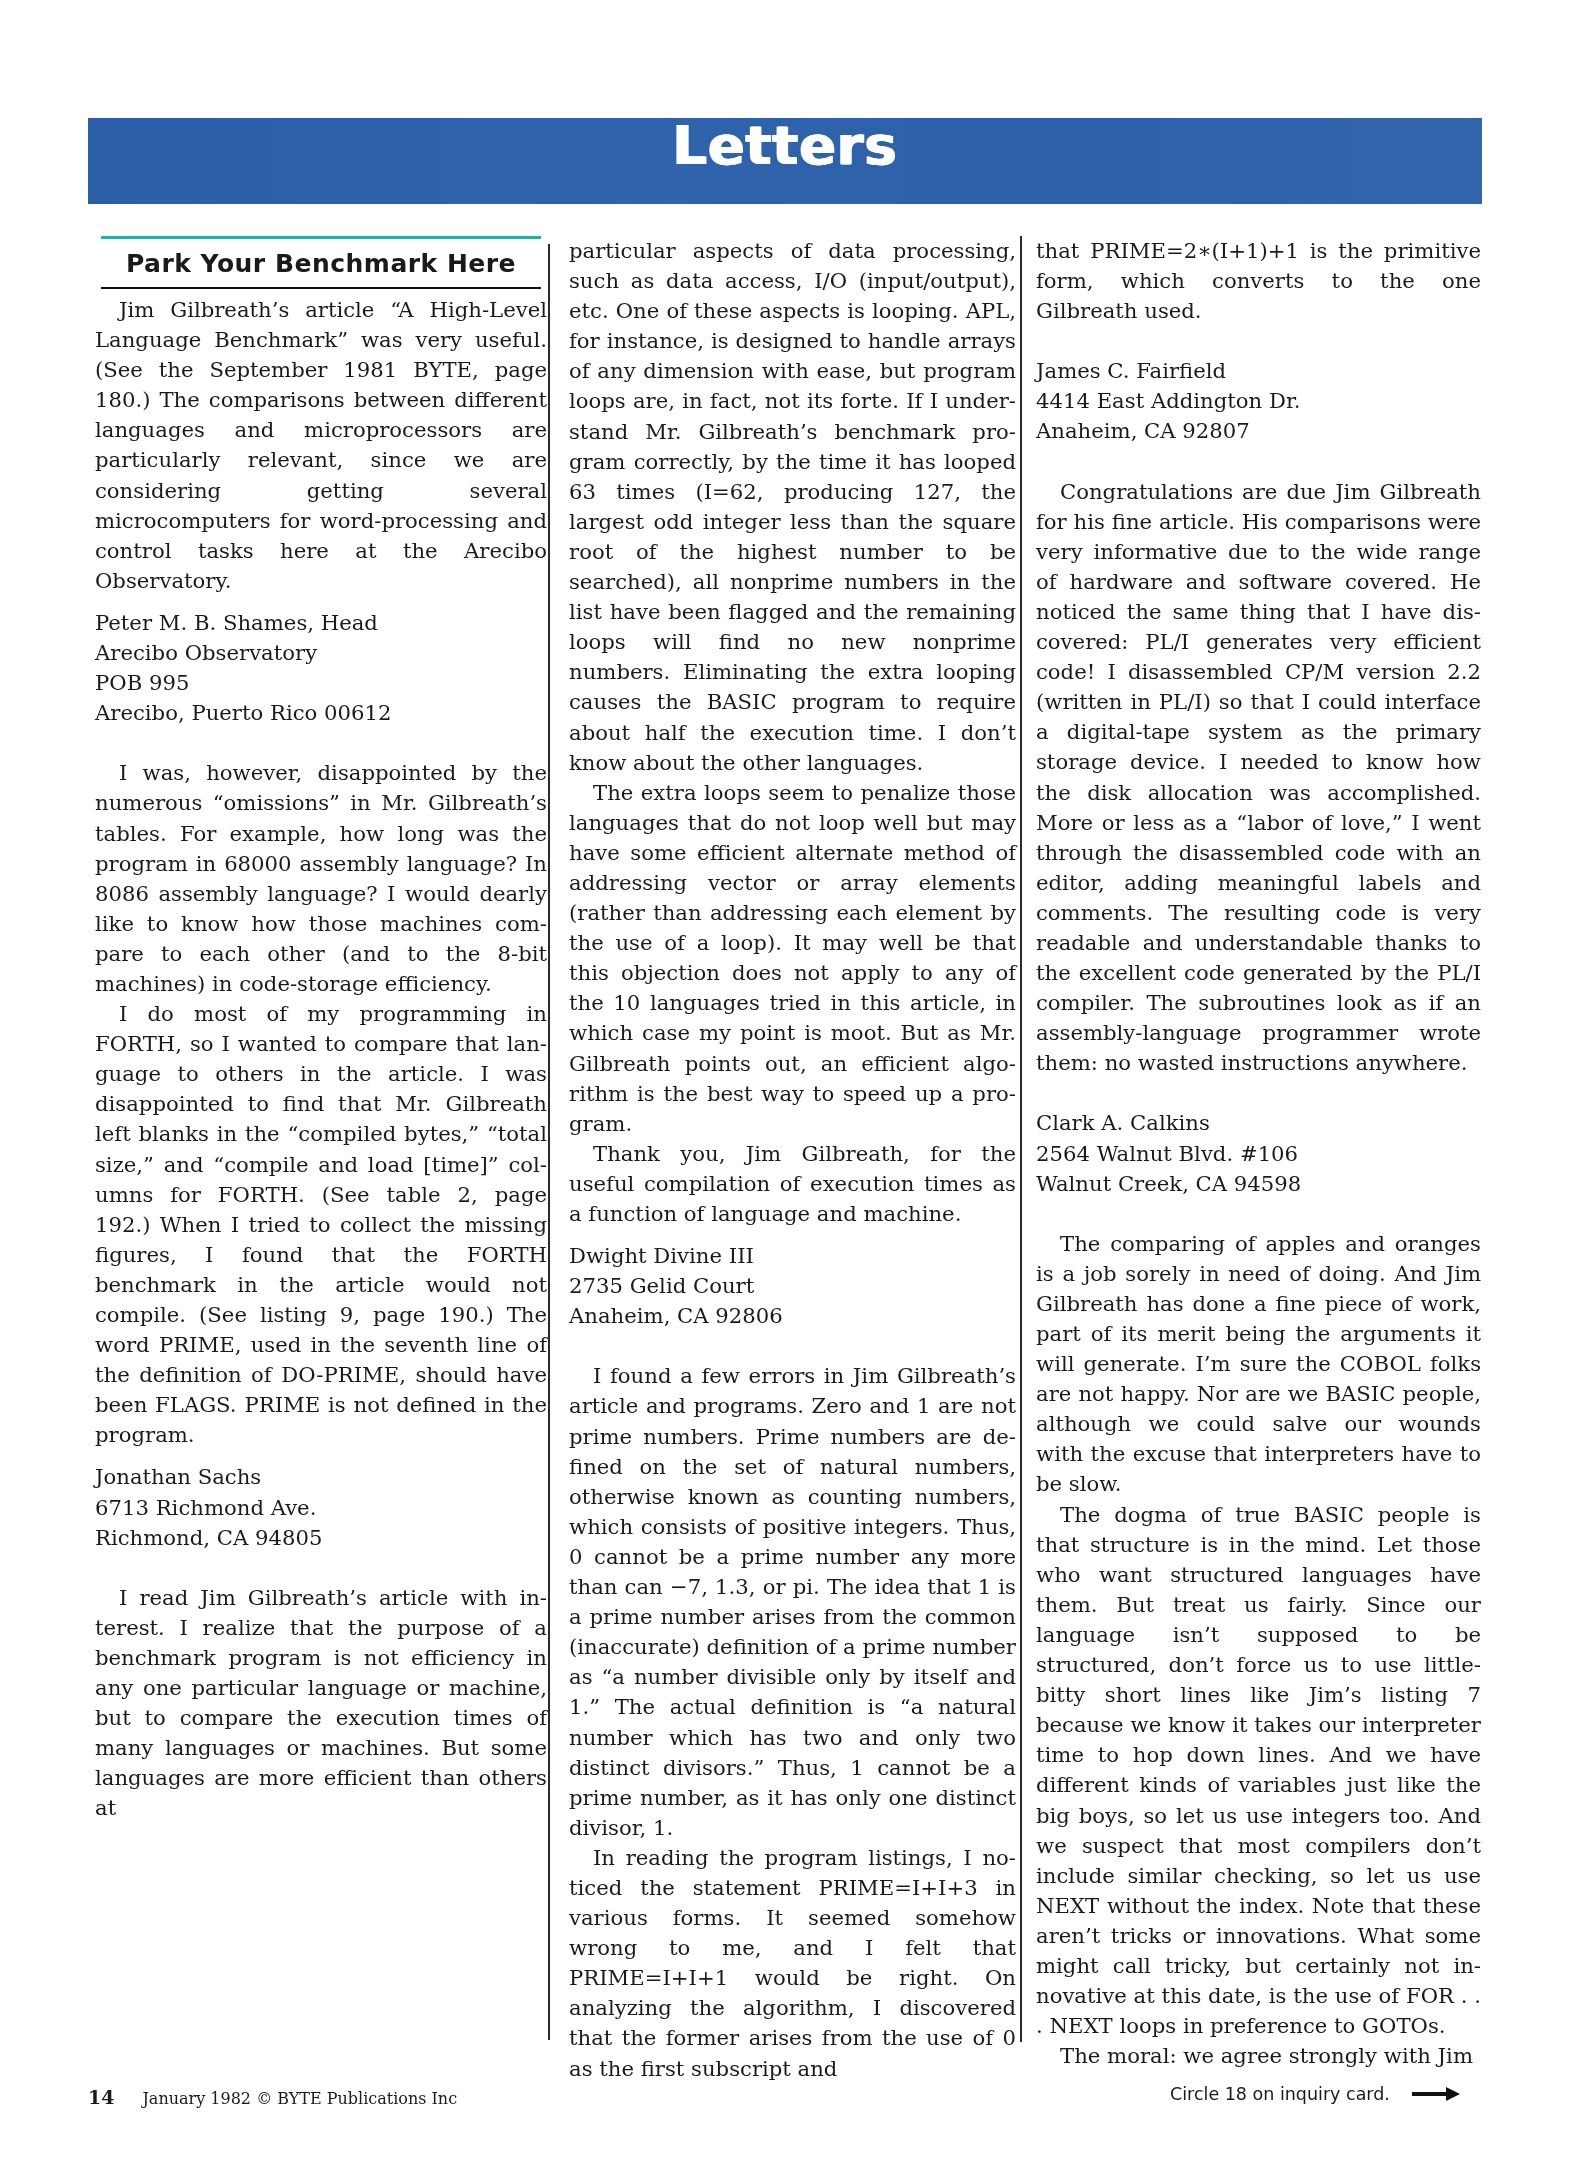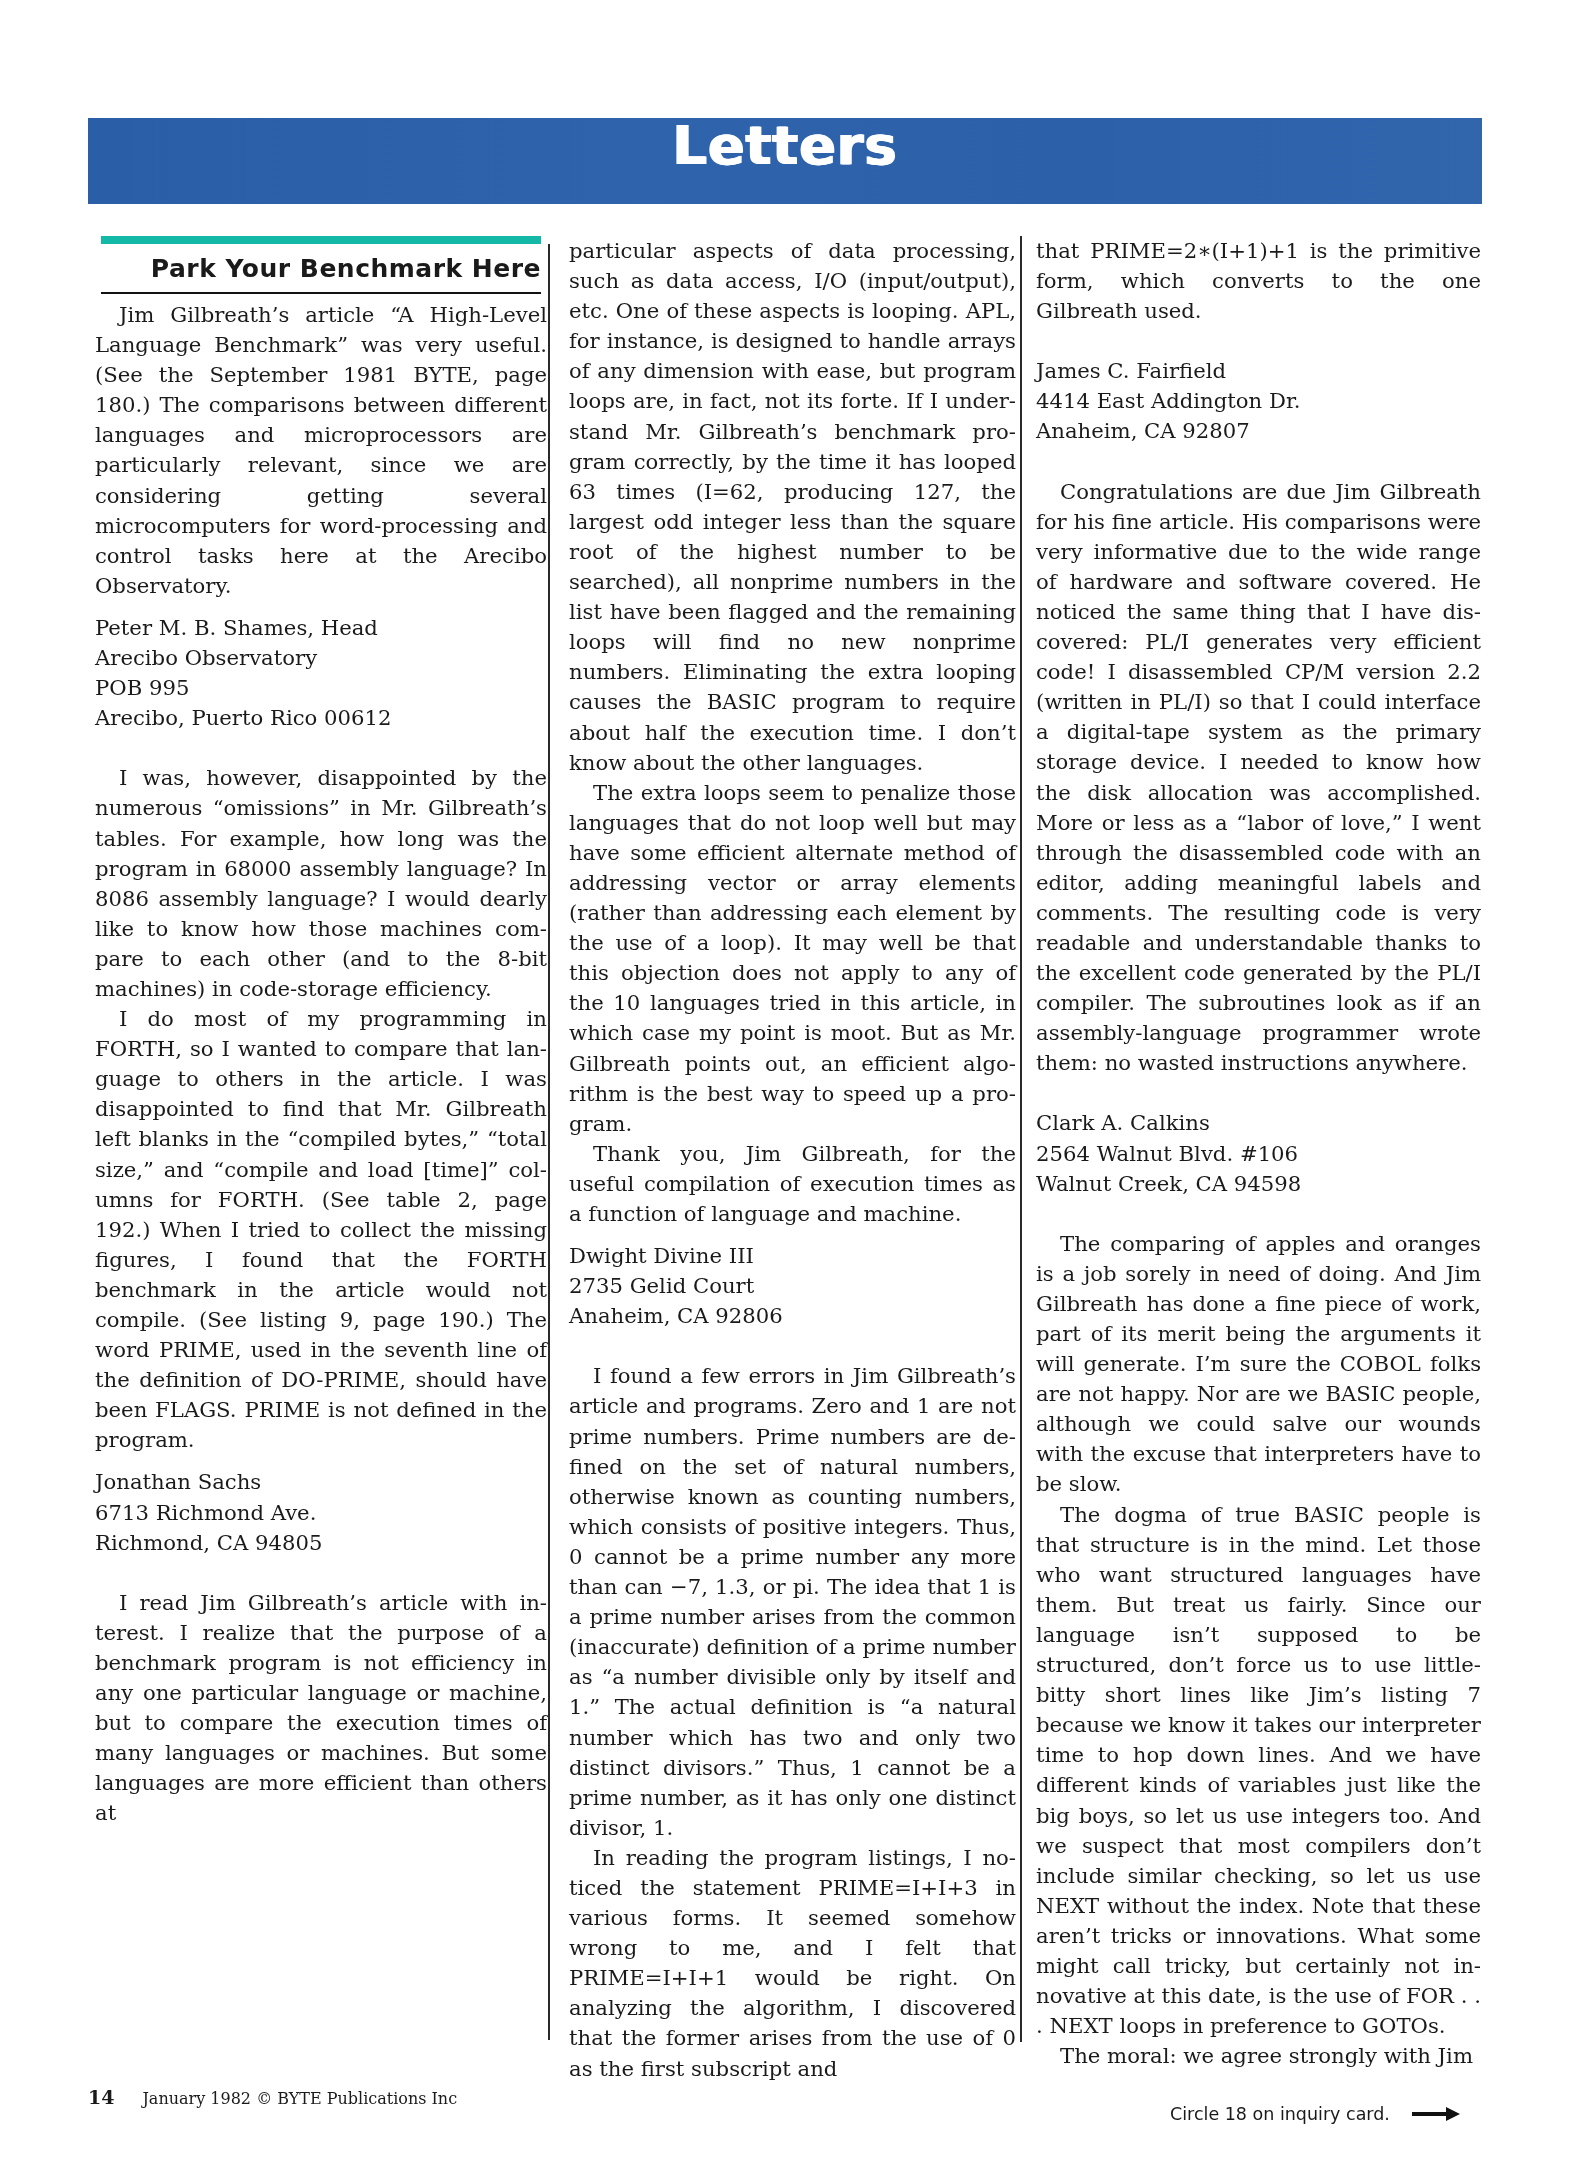--- a/index.html
+++ b/index.html
@@ -21,38 +21,38 @@
     position: absolute; top: 236px; font-size: 21.2px; line-height: 30.1px;
     text-align: justify; hyphens: manual;
   }
   .col1 { left: 95px; width: 452px; }
   .col2 { left: 569px; width: 447px; top: 236px; }
   .col3 { left: 1036px; width: 445px; top: 236px; }
   .divider { position: absolute; width: 2px; background: #2a2a2a; }
   .div1 { left: 548px; top: 244px; height: 1796px; }
   .div2 { left: 1020px; top: 236px; height: 1806px; }
   .section-head {
-    border-top: 8px solid #14b8a6; border-bottom: 2px solid #111;
-    margin: 0 6px 0 6px; padding: 10px 0 8px 0; text-align: right;
+    border-top: 3px solid #14b8a6; border-bottom: 2px solid #111;
+    margin: 0 6px 0 6px; padding: 10px 0 8px 0; text-align: center;
     font-family: "DejaVu Sans", "Liberation Sans", sans-serif; font-weight: 700;
     font-size: 25px; line-height: 30px; letter-spacing: 0.5px;
   }
   p { margin: 0; text-indent: 24px; }
   p.noindent { text-indent: 0; }
   .sig { margin: 12px 0 30px 0; font-weight: 400; text-align: left; line-height: 30.1px; }
   .sig div { white-space: nowrap; }
   .col3 .sig { margin-top: 30px; }
   .footer-left {
     position: absolute; left: 88px; top: 2086px; font-size: 16px;
     display: flex; align-items: baseline; gap: 28px;
   }
   .page-num { font-weight: 700; font-size: 19px; }
   .footer-right {
     position: absolute; left: 1170px; top: 2084px; font-family: "DejaVu Sans", "Liberation Sans", sans-serif;
-    font-size: 17.5px; display: flex; align-items: center; gap: 22px; margin-top: 20px;
+    font-size: 17.5px; display: flex; align-items: center; gap: 22px;
   }
   .arrow { display: inline-block; width: 48px; height: 14px; position: relative; }
   .arrow::before { content: ""; position: absolute; left: 0; top: 5px; width: 36px; height: 4px; background: #111; }
   .arrow::after { content: ""; position: absolute; right: 0; top: 0; border-left: 14px solid #111; border-top: 7px solid transparent; border-bottom: 7px solid transparent; }
 </style>
 </head>
 <body>
 
 <div class="banner">
   <span class="banner-title">Letters</span>

